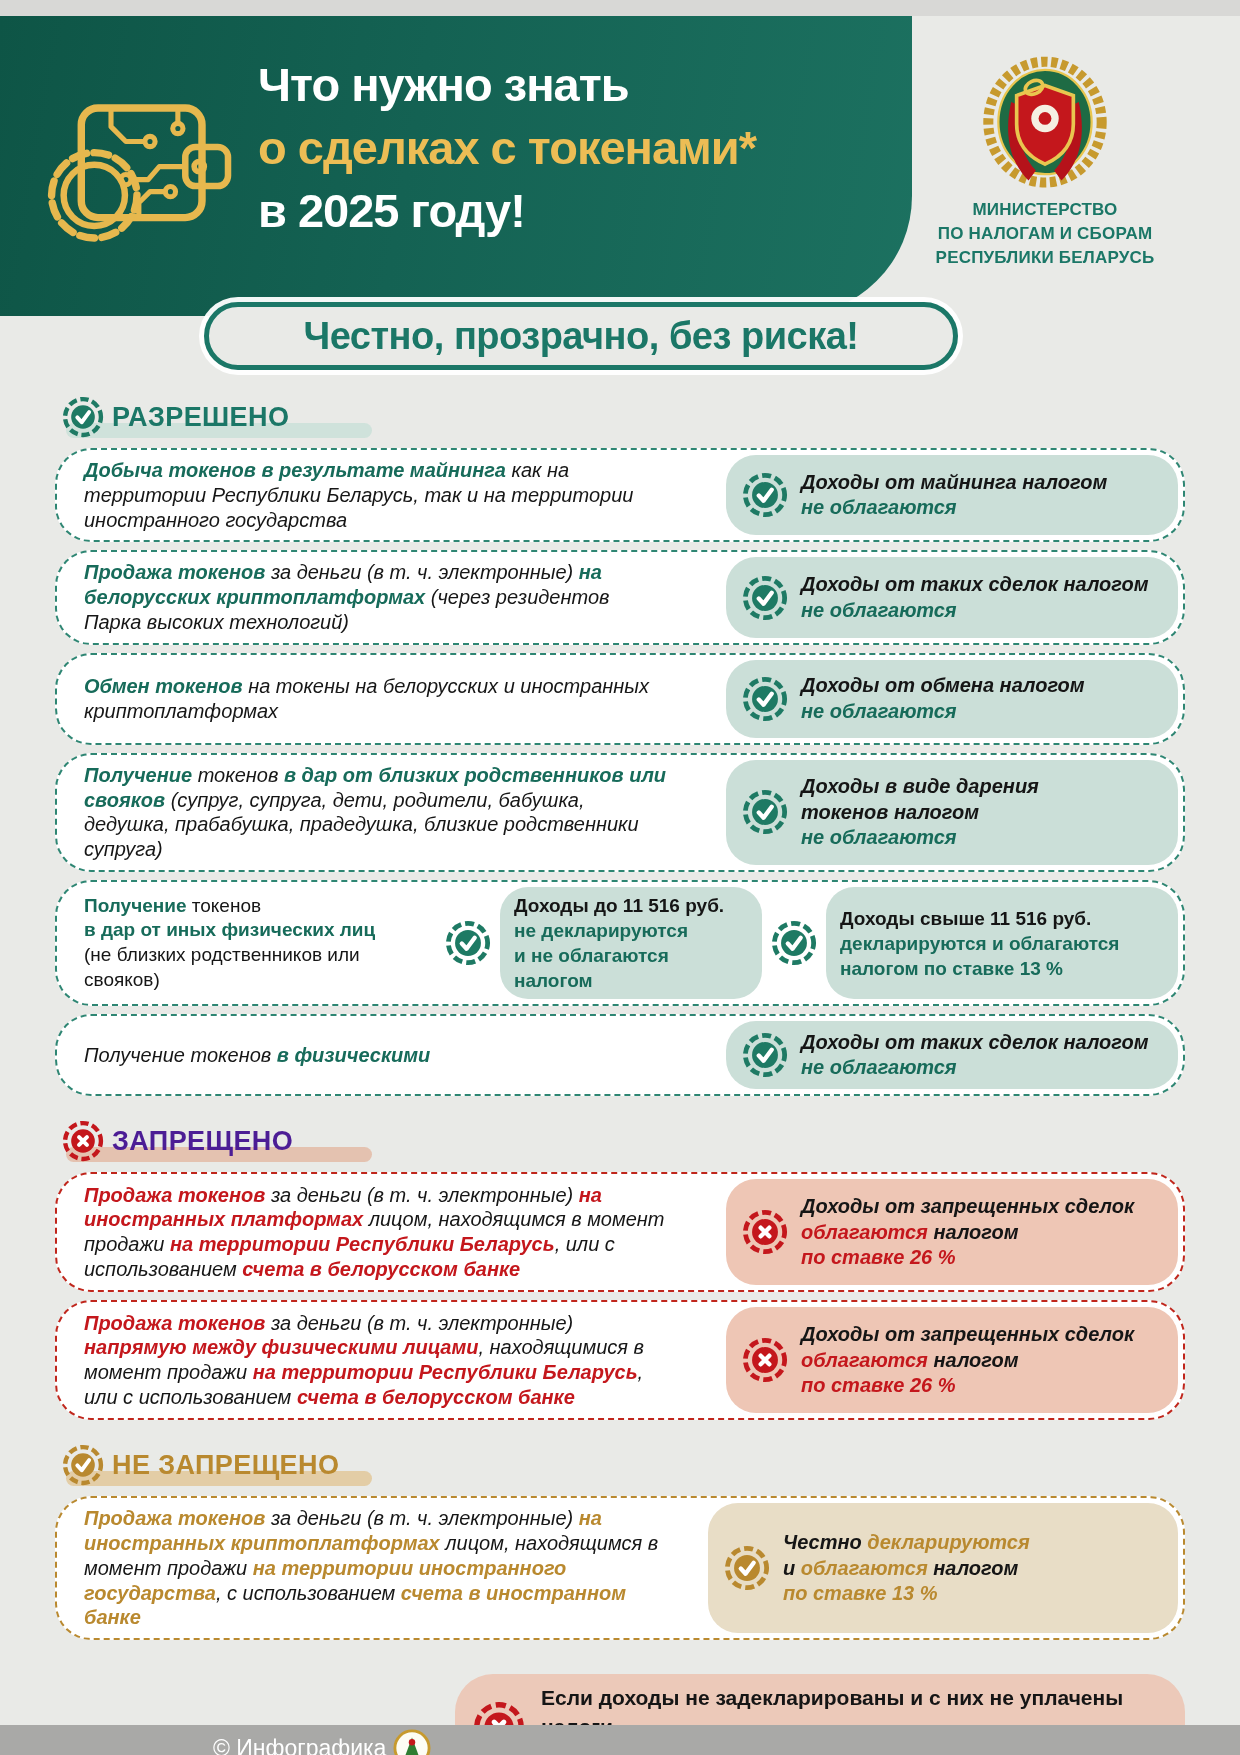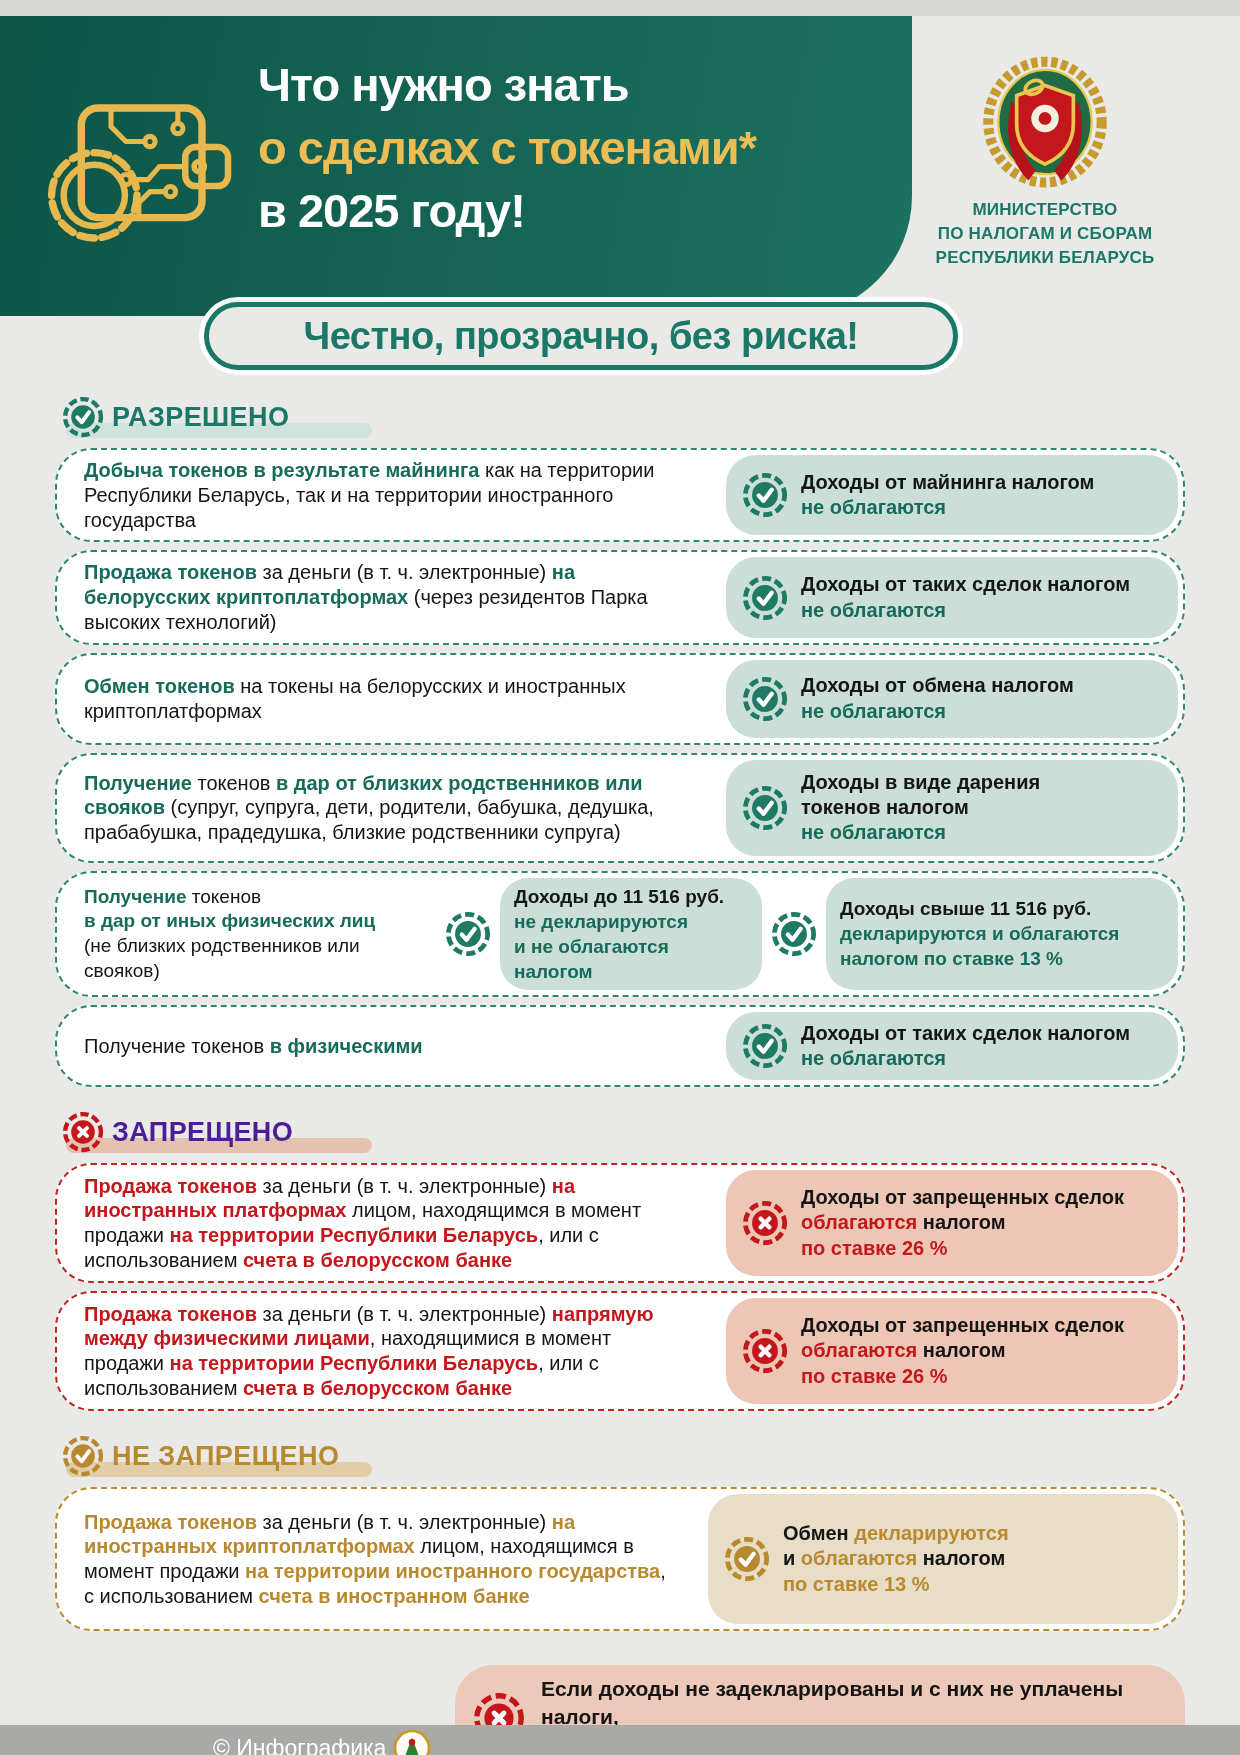--- a/index.html
+++ b/index.html
@@ -41,21 +41,21 @@
   
   .badge{display:inline-block;flex-shrink:0;}
   .badge svg{display:block;width:100%;height:100%;}
   .b42{width:42px;height:42px;} .b46{width:46px;height:46px;} .b52{width:52px;height:52px;}
   .c-green{color:#1e7a64;} .c-red{color:#c4171c;} .c-gold{color:#b9892f;}
   
   .rows{margin:10px 55px 0 55px;}
   .row{
     position:relative;background:#ffffff;border-radius:36px;margin-bottom:8px;
     display:flex;align-items:center;padding:8px 515px 8px 27px;
-    font-size:20px;line-height:1.24;
+    font-size:20px;line-height:1.24;font-style:italic;
   }
   .row.dg{border:2.5px dashed #2e8673;}
   .row.dr{border:2.5px dashed #c0261c;}
   .row.do{border:2.5px dashed #b9892f;}
   .sec-a-rows .hl{color:#176b5a;font-weight:bold;}
   .sec-f-rows .hl{color:#c4171c;font-weight:bold;}
   .sec-n-rows .hl{color:#b9892f;font-weight:bold;}
   .r74{min-height:74px;} .r72{min-height:72px;} .r90{min-height:90px;}
   .r62{min-height:62px;} .r100{min-height:100px;} .r124{min-height:124px;}
   .pill{
@@ -366,21 +366,21 @@
       <div>
         <span class="hl">Продажа токенов</span><span> за деньги (в т. ч. электронные) </span><span class="hl">на иностранных криптоплатформах</span><span> лицом, находящимся в момент продажи </span><span class="hl">на территории иностранного государства</span><span>, с использованием </span><span class="hl">счета в иностранном банке</span>
       </div>
       <div class="pill pill-gold pill-n">
         <span class="badge b46 c-gold">
             <svg>
               <use href="#i-check"></use>
             </svg>
           </span>
         <div class="txt">
-          <div><span class="k">Обмен </span><span class="o">декларируются</span></div>
+          <div><span class="k">Честно </span><span class="o">декларируются</span></div>
           <div><span class="k">и </span><span class="o">облагаются</span><span class="k"> налогом</span></div>
           <div class="o">по ставке 13 %</div>
         </div>
       </div>
     </div>
   </div>
 
   <div class="note">
     <span class="badge b52 c-red">
         <svg>

